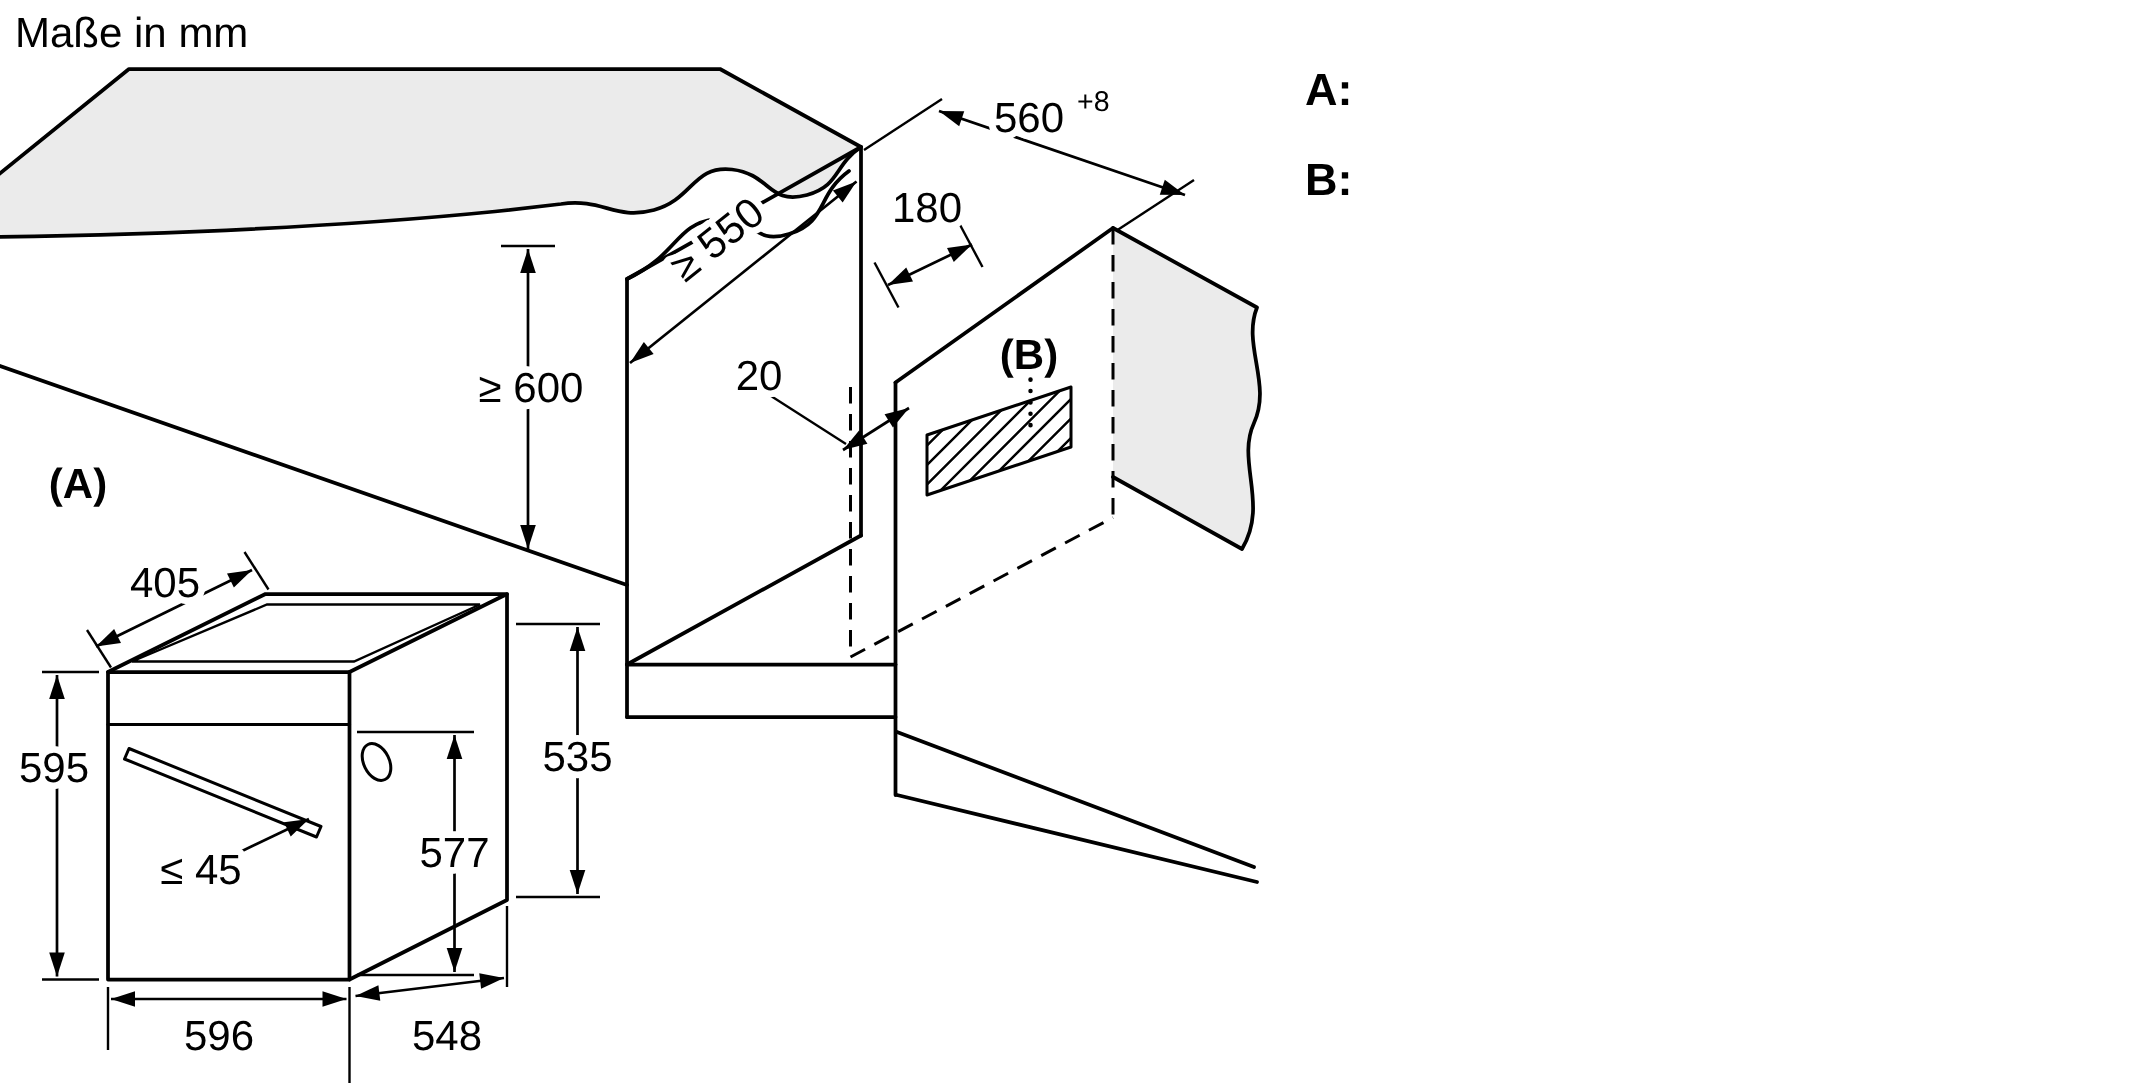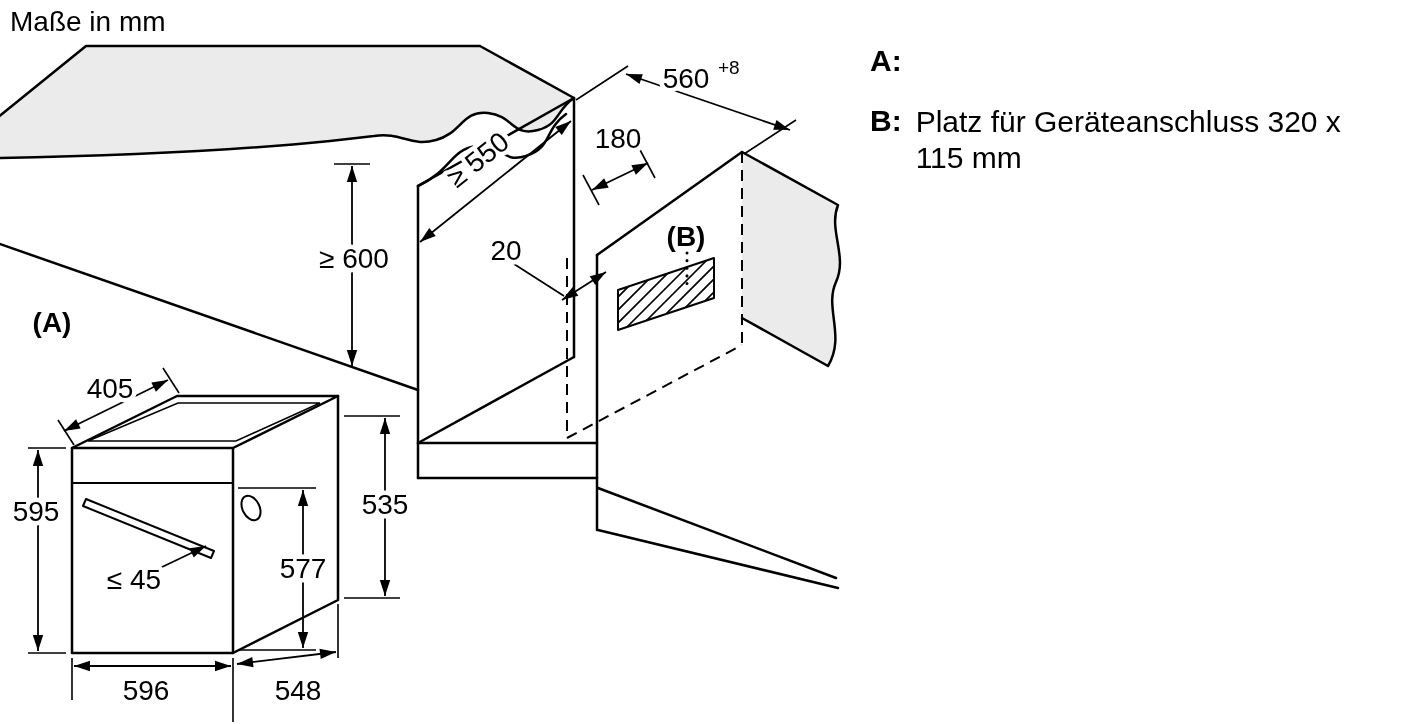--- a/index.html
+++ b/index.html
@@ -31,24 +31,20 @@
 <div class="stage">
 
   <div class="title">Maße in mm</div>
 
   <div class="legend">
     <div class="legend-row">
       <span class="lkey">A:</span>
     </div>
     <div class="legend-row">
       <span class="lkey">B:</span>
-      <div class="ltext">
-        <div>Platz für Geräteanschluss 320 x</div>
-        <div>115 mm</div>
-      </div>
     </div>
   </div>
 
   <svg width="1419" height="724" viewBox="0 0 1419 724">
     <defs>
       <marker id="ah" markerUnits="userSpaceOnUse" markerWidth="18" markerHeight="14" refX="16.5" refY="7" orient="auto-start-reverse">
         <path d="M16.5,7 L0.5,1.8 L0.5,12.2 Z" fill="#000"></path>
       </marker>
       <clipPath id="bclip">
           <path d="M618,290 L714,258 L714,298 L618,330 Z"></path>

